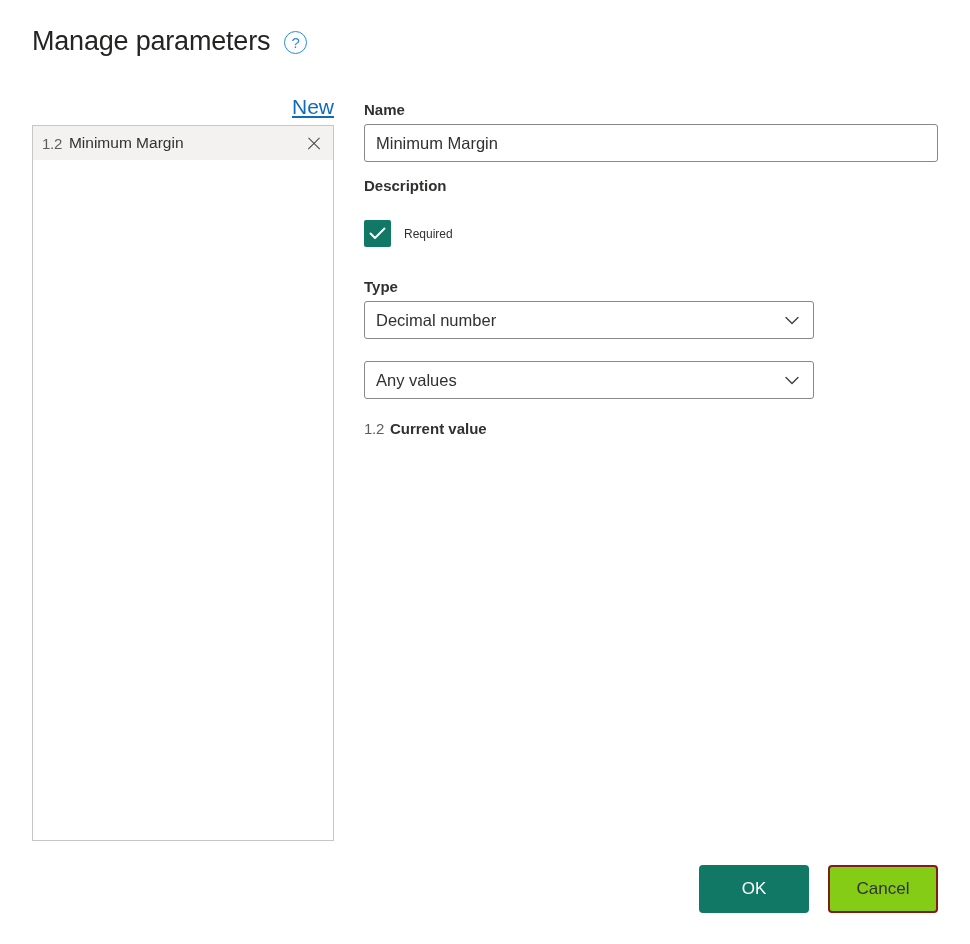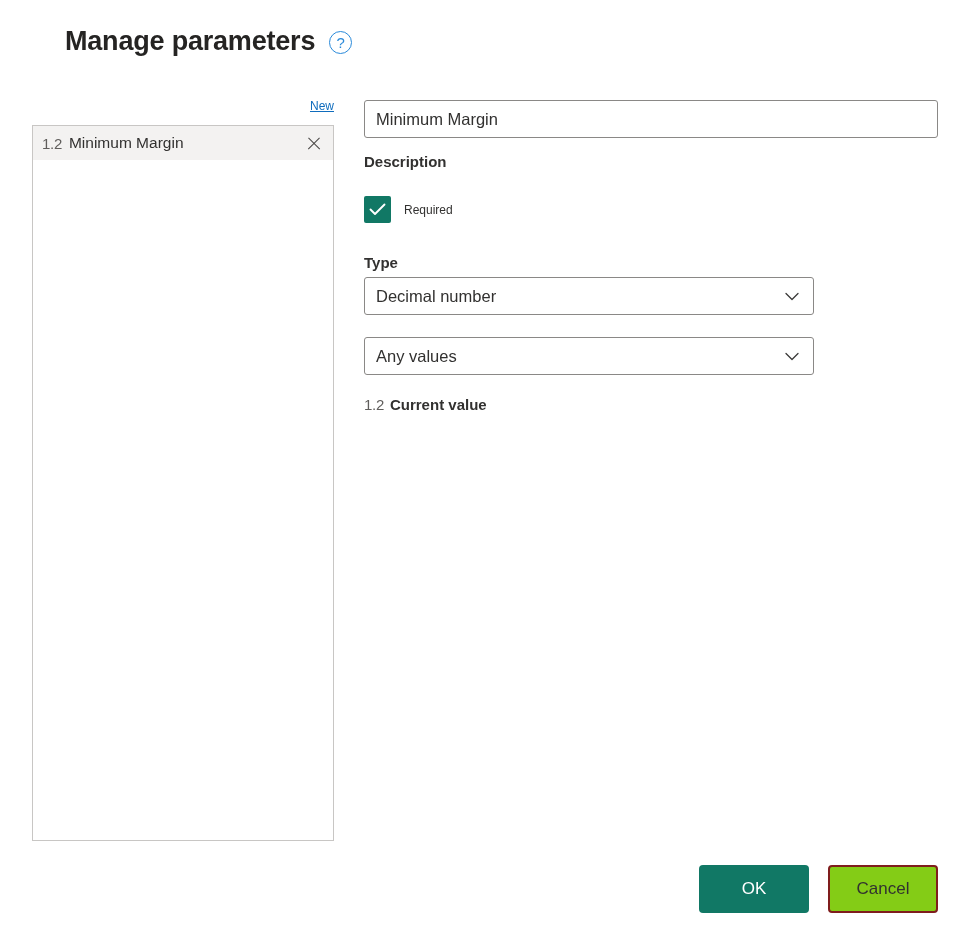--- a/index.html
+++ b/index.html
@@ -20,26 +20,25 @@
   .title-row {
     position: absolute;
     left: 32px;
     top: 24px;
     display: flex;
     align-items: center;
     gap: 14px;
   }
   .dialog-title {
     font-size: 27px;
-    font-weight: bold;
+    font-weight: normal;
     color: #252423;
     letter-spacing: -0.2px;
     line-height: 34px;
     white-space: nowrap;
-    margin-left: 33px;
   }
   .help-icon {
     width: 23px;
     height: 23px;
     border-radius: 50%;
     border: 1.6px solid #2a8ada;
     color: #2a8ada;
     font-size: 15px;
     line-height: 1;
     display: flex;
@@ -60,21 +59,21 @@
     width: 302px;
   }
   .new-link-row {
     display: flex;
     justify-content: flex-end;
     height: 24px;
     align-items: flex-start;
   }
   .new-link {
     color: #0f6cbd;
-    font-size: 12px;
+    font-size: 21px;
     text-decoration: underline;
     cursor: pointer;
     line-height: 19px;
   }
   .param-list {
     margin-top: 4px;
     border: 1px solid #c8c6c4;
     height: 716px;
     box-sizing: border-box;
     background: #ffffff;
@@ -289,20 +288,23 @@
     <div class="param-item">
       <span class="param-type-icon">1.2</span>
       <span class="param-label">Minimum Margin</span>
       <span class="param-close"></span>
     </div>
   </div>
 </div>
 
 <div class="right-col">
 
+  <div class="field-label">
+    <span>Name</span>
+  </div>
   <input class="text-input" type="text" value="Minimum Margin" style="">
 
   <div class="gap-14"></div>
 
   <div class="field-label">
     <span>Description</span>
   </div>
 
   <div class="checkbox-row">
     <span class="checkbox-box">

